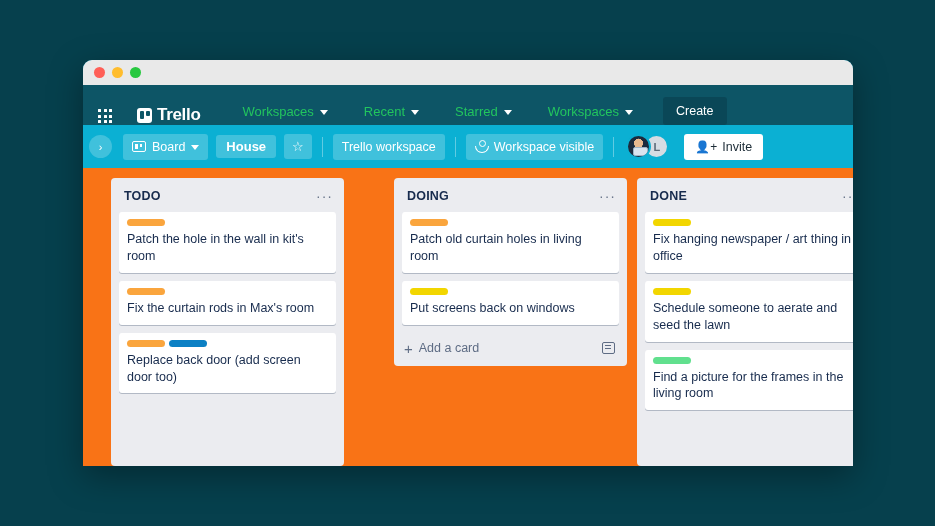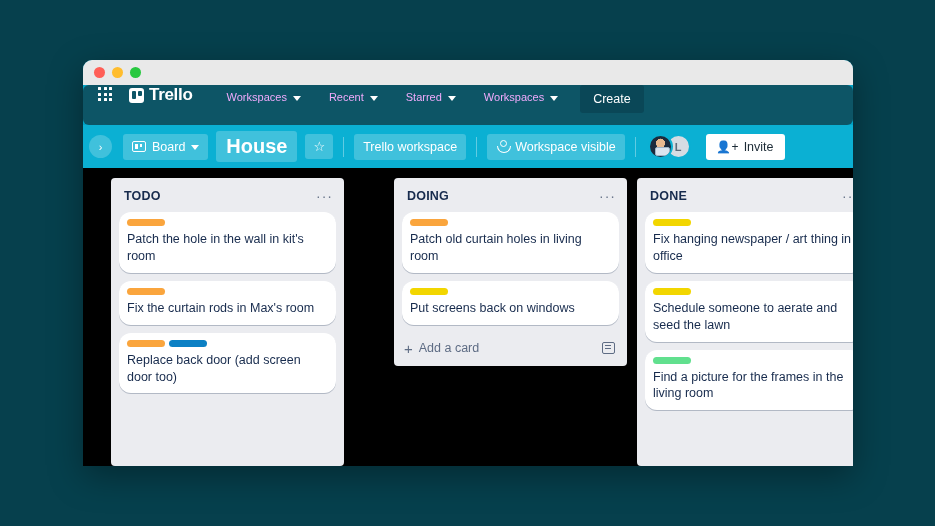--- a/index.html
+++ b/index.html
@@ -31,25 +31,24 @@
   .dot { width: 11px; height: 11px; border-radius: 50%; }
   .dot.red    { background: #ff5f57; }
   .dot.yellow { background: #ffbd2e; }
   .dot.green  { background: #28c840; }
 
   
   .topnav {
     height: 40px;
     background: #0d5566;
     display: flex;
-    align-items: flex-start;
+    align-items: flex-end;
     padding: 0 10px;
-    gap: 8px;
+    gap: 16px;
     color: #ffffff;
-    border-radius: 6px;
   }
   .apps-icon {
     width: 18px; height: 18px;
     margin: 0 7px 0 3px;
     display: grid;
     grid-template-columns: repeat(3, 3px);
     grid-template-rows: repeat(3, 3px);
     gap: 2.2px;
     align-content: center;
     justify-content: center;
@@ -67,24 +66,24 @@
   }
   .brand-mark::before, .brand-mark::after {
     content: ""; position: absolute; background: #0d5566; border-radius: 1px;
   }
   .brand-mark::before { left: 3px;  top: 3px; width: 4px;  height: 8px; }
   .brand-mark::after  { left: 9px;  top: 3px; width: 4px;  height: 5px; }
   .brand-text { font-size: 17px; font-weight: bold; letter-spacing: -.3px; }
 
   .nav-item {
     display: flex; align-items: center; gap: 6px;
-    font-size: 11px;
+    font-size: 13px;
     padding: 6px 10px;
     border-radius: 3px;
-    color: #f0abfc;
+    color: #22c55e;
     cursor: pointer;
     white-space: nowrap;
   }
   .chev {
     width: 0; height: 0;
     border-left: 4px solid transparent;
     border-right: 4px solid transparent;
     border-top: 5px solid #ffffff;
     margin-top: 2px;
   }
@@ -121,21 +120,21 @@
   .bb-btn {
     display: flex; align-items: center; gap: 6px;
     background: rgba(255,255,255,.22);
     color: #fff;
     font-size: 12.5px;
     padding: 6px 9px;
     border-radius: 3px;
     cursor: pointer;
     white-space: nowrap;
   }
-  .bb-btn.title { font-size: 20px; font-weight: bold; padding: 4px 10px; }
+  .bb-btn.title { font-size: 13px; font-weight: bold; padding: 4px 10px; }
   .bb-btn.square { padding: 6px 8px; }
   .bb-sep { width: 1px; height: 20px; background: rgba(255,255,255,.35); margin: 0 2px; }
   .board-glyph {
     width: 14px; height: 11px;
     border: 1.6px solid #fff; border-radius: 2px;
     position: relative; flex: 0 0 auto;
   }
   .board-glyph::before, .board-glyph::after {
     content:""; position:absolute; top:1.5px; background:#fff; width:2.5px;
   }
@@ -181,21 +180,21 @@
     display: flex; align-items: center; gap: 5px;
     cursor: pointer; margin-left: 7px;
   }
   .invite-glyph { font-size: 12px; line-height: 1; }
 
   
   .canvas {
     position: absolute;
     left: 0; right: 0;
     top: 108px; bottom: 0;
-    background: #000000;
+    background: #f97316;
     display: flex;
     gap: 10px;
     padding: 10px 12px 0 28px;
     overflow: hidden;
   }
   .list {
     width: 233px;
     flex: 0 0 auto;
     background: #ebecf0;
     border-radius: 4px;
@@ -217,21 +216,21 @@
   .cards {
     padding: 0 8px;
     overflow-y: auto;
     flex: 1 1 auto;
   }
   .cards.scrolled::-webkit-scrollbar { width: 8px; }
   .cards.scrolled::-webkit-scrollbar-thumb { background: #c4c9d4; border-radius: 4px; }
   .cards.scrolled::-webkit-scrollbar-track { background: #e2e4ea; }
   .card {
     background: #ffffff;
-    border-radius: 12px;
+    border-radius: 3px;
     box-shadow: 0 1px 0 rgba(9,30,66,.25);
     padding: 7px 8px 8px;
     margin-bottom: 8px;
     cursor: pointer;
   }
   .labels { display: flex; gap: 4px; margin-bottom: 5px; }
   .label { width: 38px; height: 7px; border-radius: 4px; }
   .card-title {
     font-size: 12.5px; color: #172b4d; line-height: 1.35;
   }

